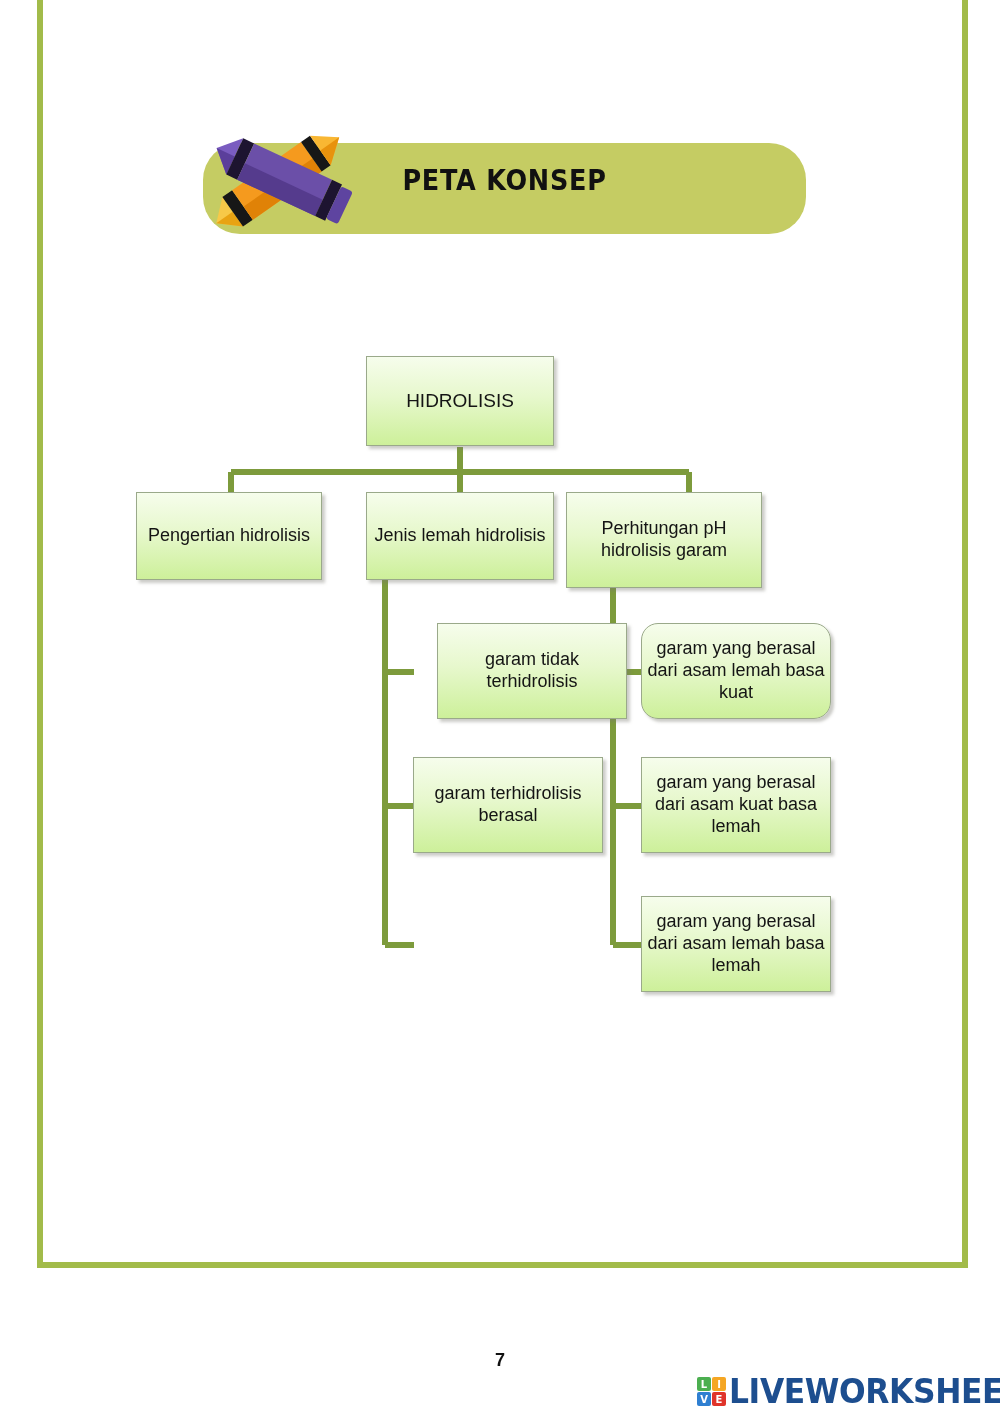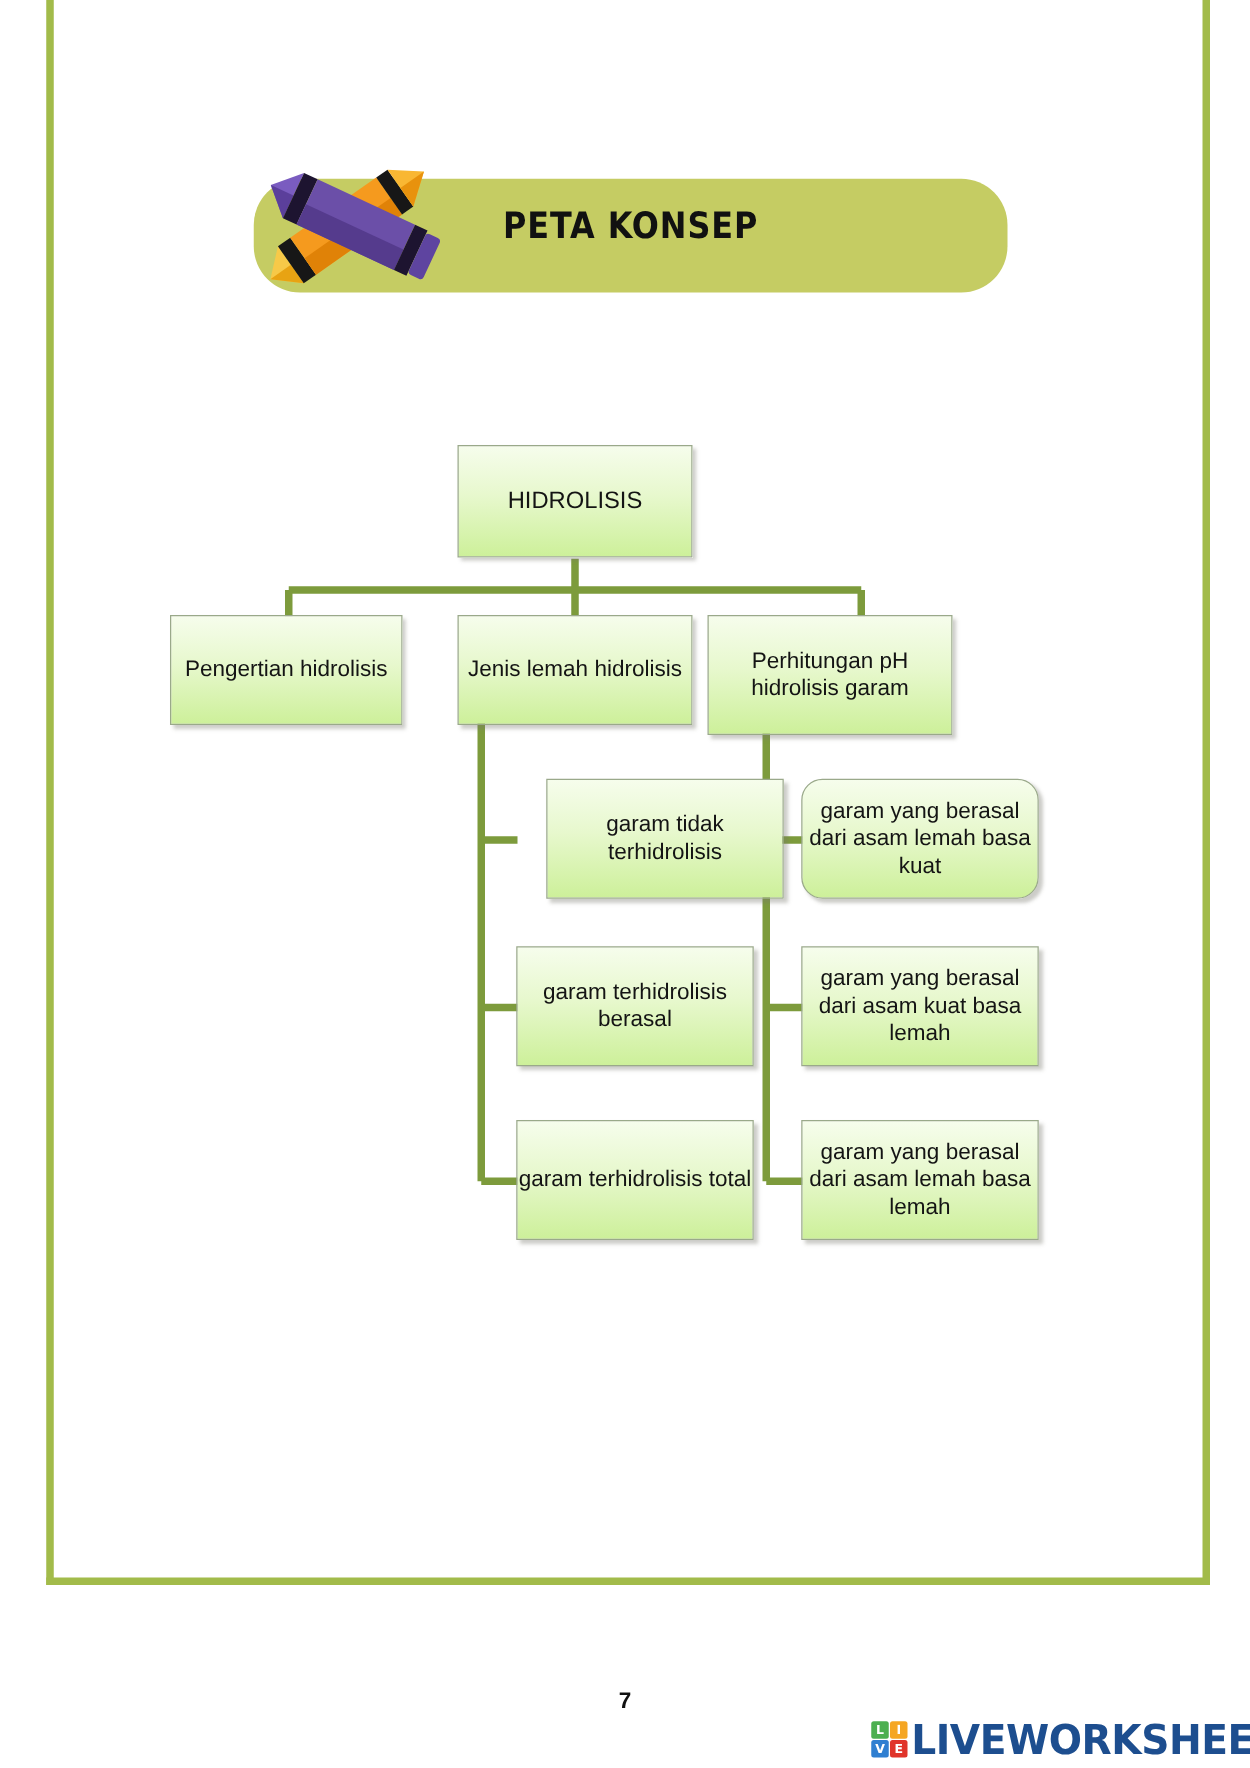--- a/index.html
+++ b/index.html
@@ -212,21 +212,20 @@
   <div class="node node-branch" style="left:136px; top:492px; width:186px; height:88px;">Pengertian hidrolisis</div>
 
   <div class="node node-branch" style="left:366px; top:492px; width:188px; height:88px;">Jenis lemah hidrolisis</div>
 
   <div class="node node-branch" style="left:566px; top:492px; width:196px; height:96px;">Perhitungan pH hidrolisis garam</div>
 
   <div class="node node-leaf" style="left:413px; top:623px; width:190px; height:96px;margin-left:24px;">garam tidak terhidrolisis</div>
 
   <div class="node node-leaf" style="left:413px; top:757px; width:190px; height:96px;">garam terhidrolisis berasal</div>
 
-  <div class="node node-leaf" style="left:413px; top:896px; width:190px; height:96px;">garam terhidrolisis total</div>
 
   <div class="node node-leaf" style="left:641px; top:623px; width:190px; height:96px;border-radius:17px;">garam yang berasal dari asam lemah basa kuat</div>
 
   <div class="node node-leaf" style="left:641px; top:896px; width:190px; height:96px;">garam yang berasal dari asam lemah basa lemah</div>
 
   <div class="node node-leaf" style="left:641px; top:757px; width:190px; height:96px;">garam yang berasal dari asam kuat basa lemah</div>
 </div>
 
 <div class="page-number">7</div>
 

